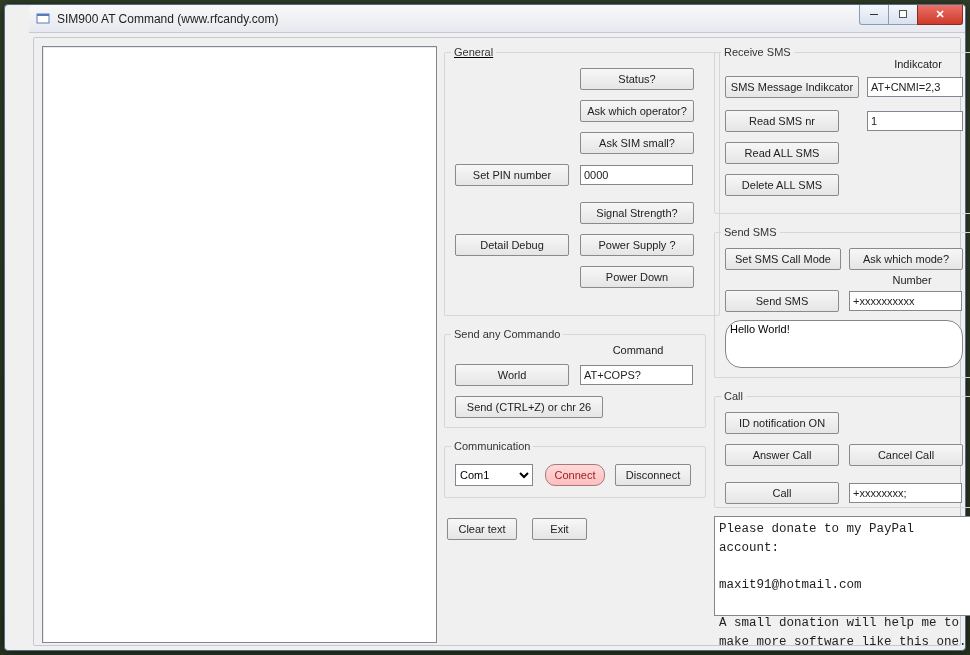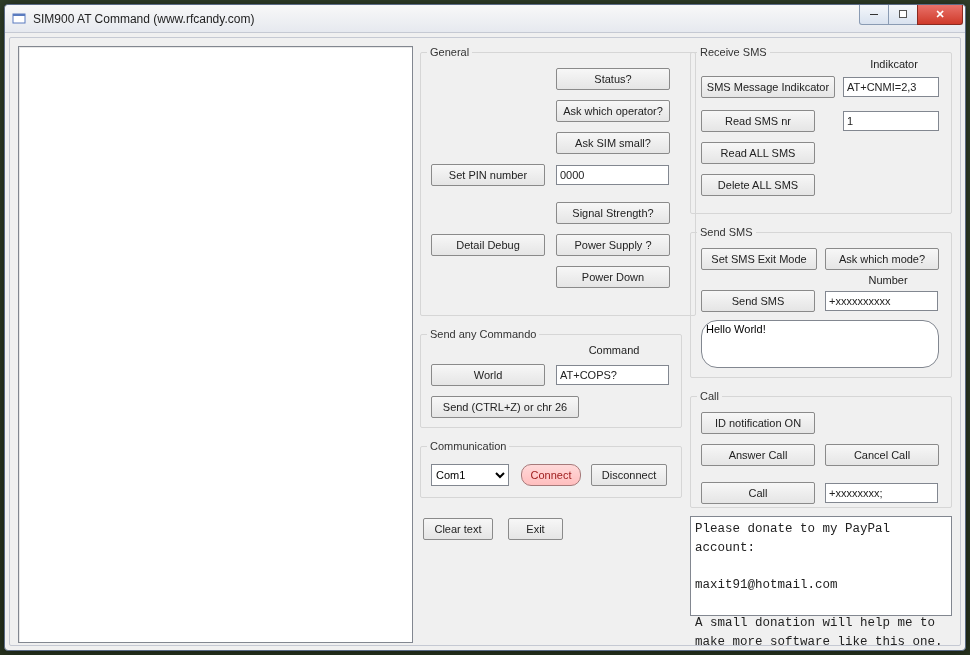--- a/index.html
+++ b/index.html
@@ -17,21 +17,21 @@
     position: relative;
   }
   .win {
     position: absolute;
     top: 4px; left: 4px;
     width: 962px; height: 647px;
     background: #f0f0f0;
     border: 1px solid #5a6a84;
     border-radius: 4px;
     box-shadow: 0 0 12px rgba(0,0,0,0.5);
-    display: flex; flex-direction: column;
+    display: flex; flex-direction: column; padding-left: 24px;
   }
   .titlebar {
     height: 28px;
     background: linear-gradient(#f8f8f8, #e6e9ef);
     border-bottom: 1px solid #c5c9d3;
     display: flex; align-items: center;
     padding: 0 0 0 6px;
     border-radius: 4px 4px 0 0;
   }
   .titlebar .icon {
@@ -178,21 +178,21 @@
         <div class="winbtn close">
             <span class="x">✕</span>
           </div>
       </div>
     </div>
 
     <div class="client">
 
       <div class="outputbox"></div>
 
-      <fieldset class="grp" style="top:8px; left:410px; width:276px; height:270px;">
+      <fieldset class="grp" style="top:8px; left:410px; width:276px; height:270px;text-decoration:underline;">
         <legend>General</legend>
         <div class="btn" style="position:absolute; top:10px; left:135px; width:114px;">Status?</div>
         <div class="btn" style="position:absolute; top:42px; left:135px; width:114px;">Ask which operator?</div>
         <div class="btn" style="position:absolute; top:74px; left:135px; width:114px;">Ask SIM small?</div>
         <div class="btn" style="position:absolute; top:106px; left:10px; width:114px;">Set PIN number</div>
         <input class="txt" style="position: absolute; top: 107px; left: 135px; width: 113px;" value="0000">
         <div class="btn" style="position:absolute; top:144px; left:135px; width:114px;">Signal Strength?</div>
         <div class="btn" style="position:absolute; top:176px; left:10px; width:114px;">Detail Debug</div>
         <div class="btn" style="position:absolute; top:176px; left:135px; width:114px;">Power Supply ?</div>
         <div class="btn" style="position:absolute; top:208px; left:135px; width:114px;">Power Down</div>
@@ -224,21 +224,21 @@
         <div class="btn" style="position:absolute; top:18px; left:10px; width:134px;">SMS Message Indikcator</div>
         <input class="txt" style="position: absolute; top: 19px; left: 152px; width: 96px;" value="AT+CNMI=2,3">
         <div class="btn" style="position:absolute; top:52px; left:10px; width:114px;">Read SMS nr</div>
         <input class="txt" style="position: absolute; top: 53px; left: 152px; width: 96px;" value="1">
         <div class="btn" style="position:absolute; top:84px; left:10px; width:114px;">Read ALL SMS</div>
         <div class="btn" style="position:absolute; top:116px; left:10px; width:114px;">Delete ALL SMS</div>
       </fieldset>
 
       <fieldset class="grp" style="top:188px; left:680px; width:262px; height:152px;">
         <legend>Send SMS</legend>
-        <div class="btn" style="position:absolute; top:10px; left:10px; width:116px;">Set SMS Exit Mode</div>
+        <div class="btn" style="position:absolute; top:10px; left:10px; width:116px;">Set SMS Call Mode</div>
         <div class="btn" style="position:absolute; top:10px; left:134px; width:114px;">Ask which mode?</div>
         <span class="lbl" style="position:absolute; top:36px; left:152px; width:90px;">Number</span>
         <div class="btn" style="position:absolute; top:52px; left:10px; width:114px;">Send SMS</div>
         <input class="txt" style="position: absolute; top: 53px; left: 134px; width: 113px;" value="+xxxxxxxxxx">
         <div class="multibox" style="position:absolute; top:82px; left:10px; width:238px; height:48px;border-radius:16px;">Hello World!</div>
       </fieldset>
 
       <fieldset class="grp" style="top:352px; left:680px; width:262px; height:118px;">
         <legend>Call</legend>
         <div class="btn" style="position:absolute; top:10px; left:10px; width:114px;">ID notification ON</div>

